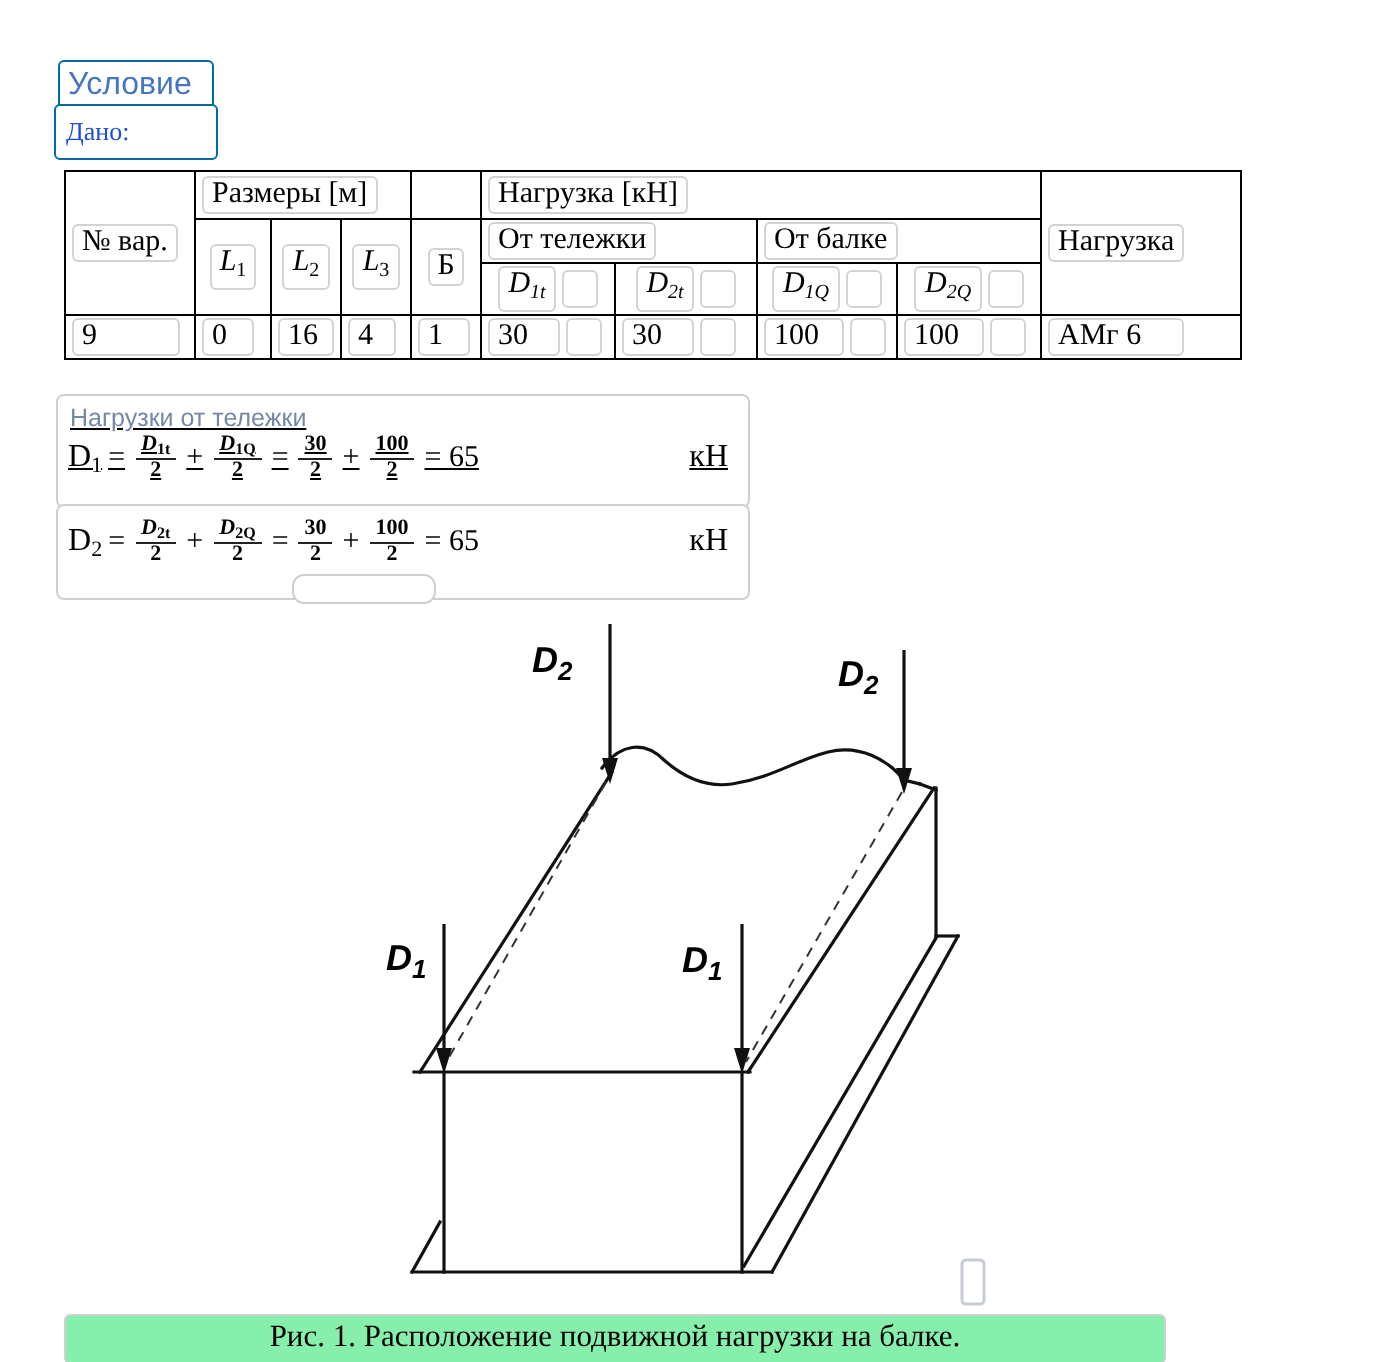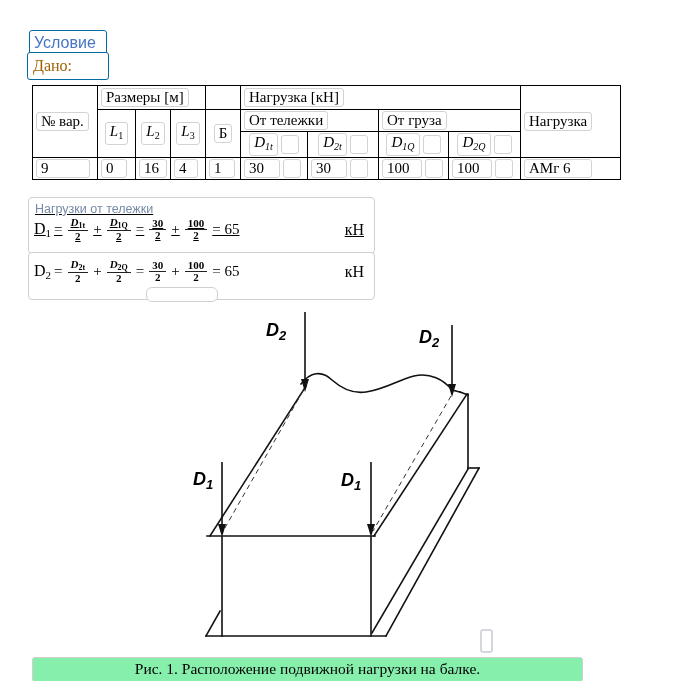--- a/index.html
+++ b/index.html
@@ -6,21 +6,21 @@
   body{width:687px;height:681px;position:relative;overflow:hidden;background:#fff;
        font-family:"Liberation Serif",serif;color:#000;}
   .abs{position:absolute;}
   
   .cc{display:inline-block;border:1px solid #d3d3d3;border-radius:3px;padding:0 4px;
       line-height:17px;min-height:17px;vertical-align:middle;background:transparent;}
   .cc-empty{width:16px;height:15px;padding:0;margin-left:3px;}
   
   .hdr-box{border:1px solid #0369a1;border-radius:3px;background:#fff;}
   .title-text{font-family:"Liberation Sans",sans-serif;font-size:16px;color:#4575c4;}
-  .given-text{font-size:16px;color:#a16207;}
+  .given-text{font-size:13px;color:#1d4ed8;}
   
   table.data{border-collapse:collapse;table-layout:fixed;font-size:15px;}
   table.data td{border:1.5px solid #000;padding:1px 3px;vertical-align:middle;
                 overflow:hidden;white-space:nowrap;}
   td.ctr{text-align:center;}
   .ital{font-style:italic;}
   .subt{font-size:10px;vertical-align:-3px;}
   
   .f-box{border:1px solid #d0d0d0;border-radius:4px;background:#fff;}
   .sec-label{font-family:"Liberation Sans",sans-serif;font-size:12.5px;color:#7589a6;}
@@ -87,21 +87,21 @@
     <td rowspan="2" class="ctr">
       <span class="cc"><span class="ital">L</span><span class="subt">3</span></span>
     </td>
     <td rowspan="2" class="ctr">
       <span class="cc"><span>Б</span></span>
     </td>
     <td colspan="2">
       <span class="cc">От тележки</span>
     </td>
     <td colspan="2">
-      <span class="cc">От груза</span>
+      <span class="cc">От балке</span>
     </td>
   </tr>
   <tr style="height:21px;">
     <td class="ctr">
       <span class="cc"><span class="ital">D</span><span class="subt ital">1t</span></span><span class="cc cc-empty"></span>
     </td>
     <td class="ctr">
       <span class="cc"><span class="ital">D</span><span class="subt ital">2t</span></span><span class="cc cc-empty"></span>
     </td>
     <td class="ctr">

